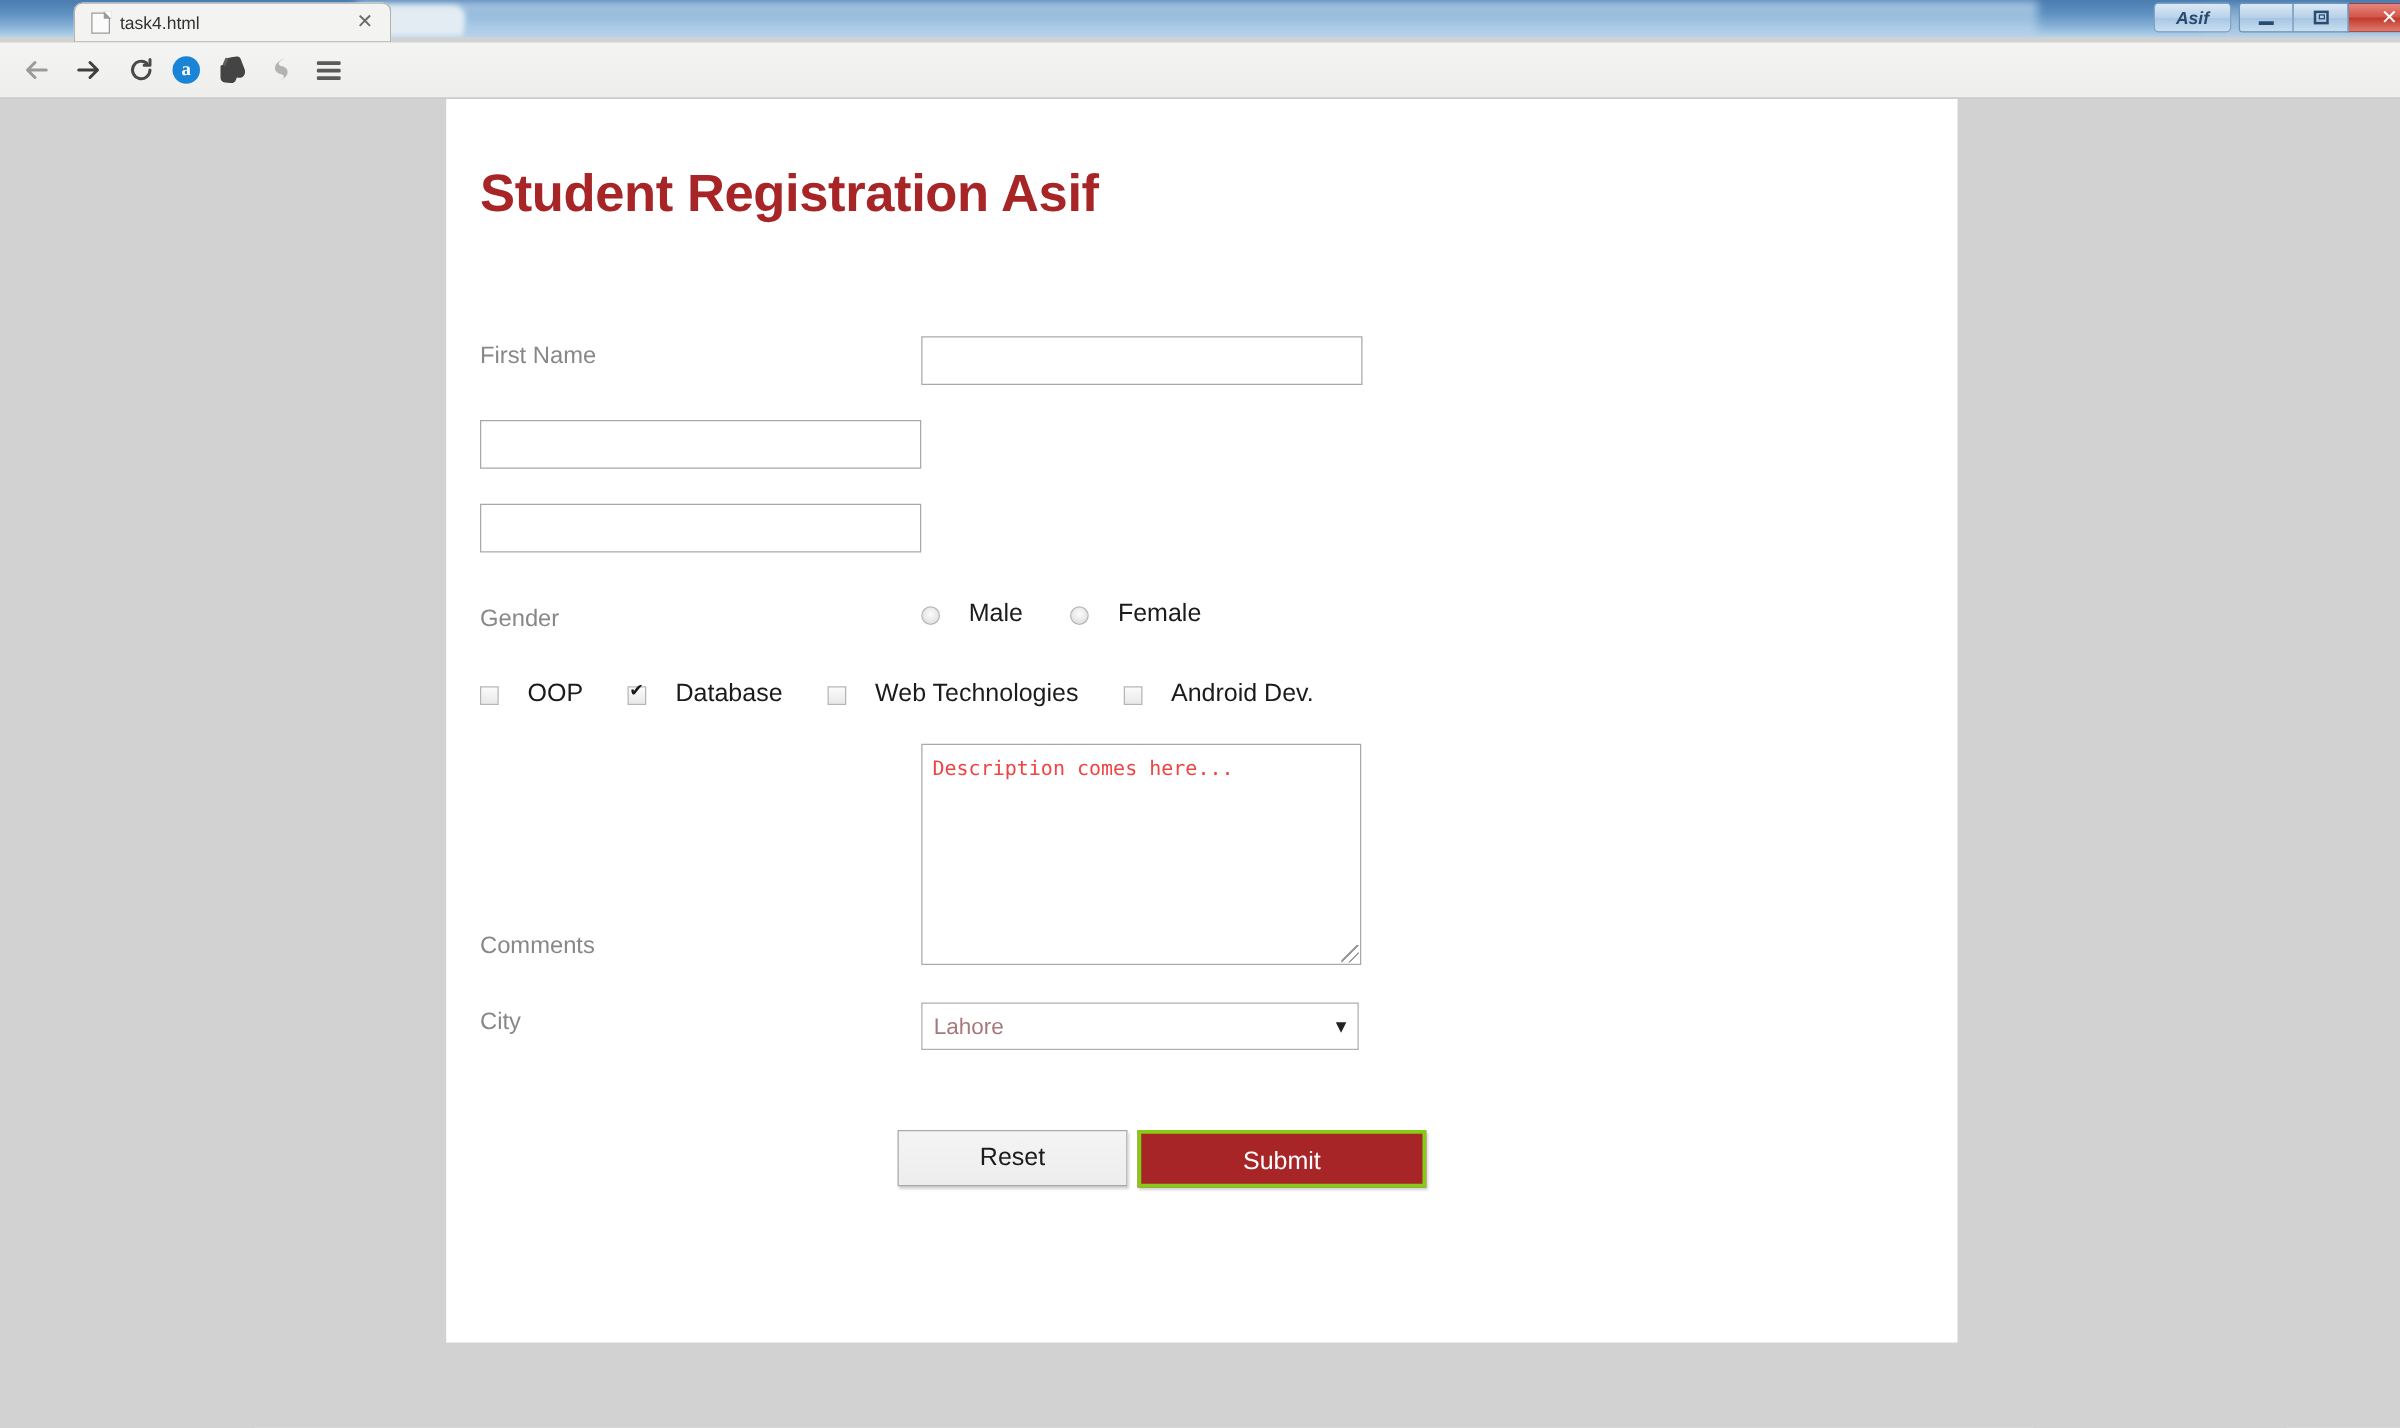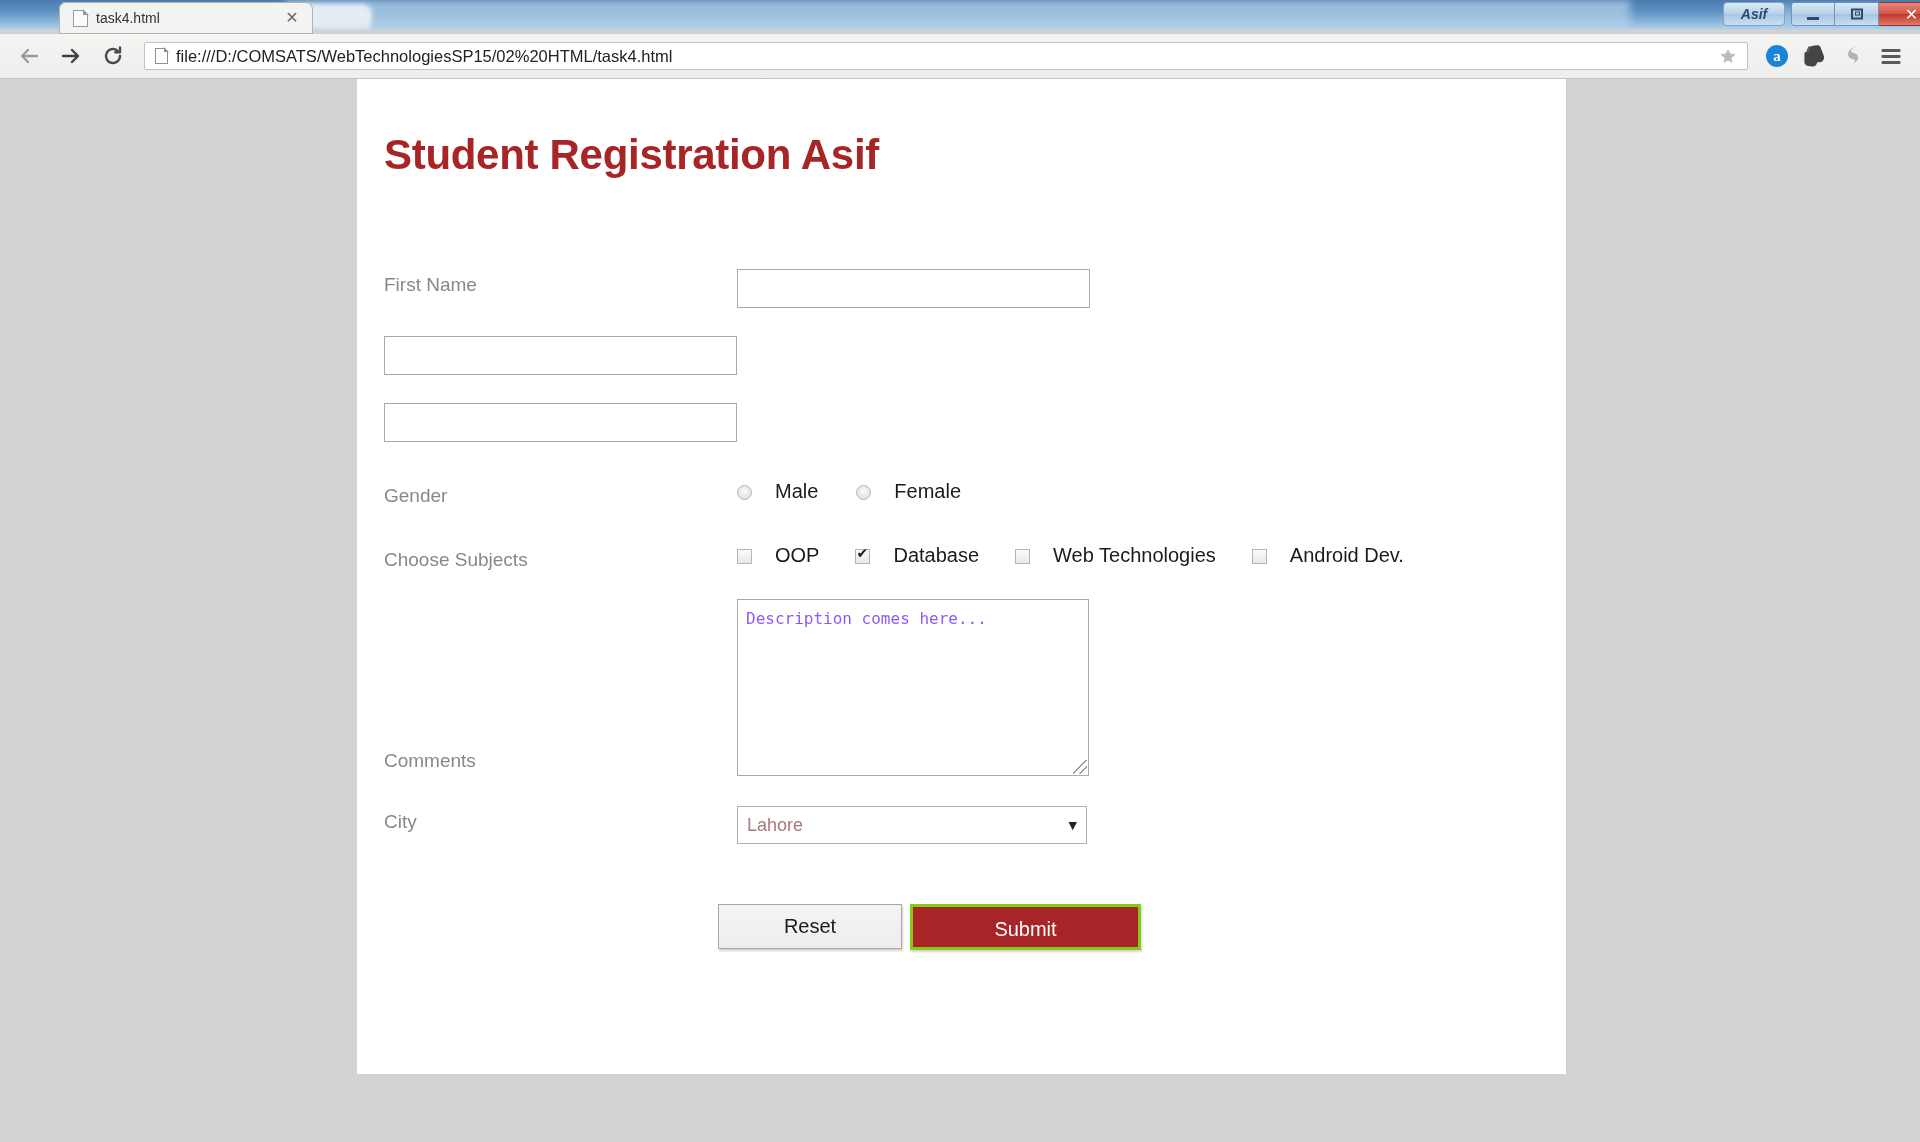--- a/index.html
+++ b/index.html
@@ -402,21 +402,21 @@
   .textarea-box {
     width: 352px;
     height: 177px;
     border: 1px solid #a9a9a9;
     background: #fff;
     box-sizing: border-box;
     position: relative;
     padding: 9px 8px;
     font-family: "DejaVu Sans Mono", monospace;
     font-size: 16px;
-    color: #8b5cf6;
+    color: #ef4444;
     overflow: hidden;
   }
   .resize-grip {
     position: absolute;
     right: 1px; bottom: 1px;
     width: 14px; height: 14px;
     background:
       linear-gradient(135deg, transparent 0 44%, #9a9a9a 44% 52%, transparent 52% 100%),
       linear-gradient(135deg, transparent 0 68%, #9a9a9a 68% 76%, transparent 76% 100%);
   }
@@ -526,29 +526,20 @@
       </svg>
     </div>
 
     <div class="navbtn">
       <svg width="24" height="24" viewBox="0 0 24 24">
         <path d="M19 12 A7 7 0 1 1 16.5 6.6" fill="none" stroke="#4a4a4a" stroke-width="2.4" stroke-linecap="round"></path>
         <path d="M19 3.5 V8.2 H14.3" fill="none" stroke="#4a4a4a" stroke-width="2.4" stroke-linecap="round" stroke-linejoin="round"></path>
       </svg>
     </div>
 
-    <div class="omnibox">
-      <span class="omni-pageicon"></span>
-      <span class="omni-url">file:///D:/COMSATS/WebTechnologiesSP15/02%20HTML/task4.html</span>
-      <span class="omni-star">
-        <svg width="20" height="20" viewBox="0 0 24 24" style="position:absolute;left:3px;top:3px;">
-          <path d="M12 3.5 l2.7 5.6 6.1.85 -4.45 4.3 1.07 6.1 -5.42-2.9 -5.42 2.9 1.07-6.1 -4.45-4.3 6.1-.85z" fill="#bdbdbd"></path>
-        </svg>
-      </span>
-    </div>
 
     <div class="toolbar-icons">
       <div class="tb-icon">
         <span class="shape amazon-circle">a</span>
       </div>
       <div class="tb-icon">
         <svg width="22" height="24" viewBox="0 0 22 24">
           <path d="M7.5 2.2 C5.6 2.2 5.3 3.5 5 4.6 L4.1 8 H1.9 C1 8 .4 8.6 .4 9.5 v8.6 c0 2.1 1.5 3.6 3.6 3.8 l4.6.5 c2 .2 3.4-.8 4-2.3 l.9-2.2 c1.9.6 3.9.3 5.2-1 1.4-1.4 1.7-3.6 1-5.5 l-2.4-6.2 C16.6 1.9 15 1 13.3 1.2 L8.9 1.8 C8.4 1.9 8 2.1 7.5 2.2z" fill="#444444"></path>
           <path d="M2.3 7.2 L3.9 3.4 c.4-1 1.1-1.3 1.8-1 .7.3 .9 1 .6 1.9 L4.9 7.6 C4.6 8.4 3.9 8.8 3.2 8.5 2.5 8.2 2 7.9 2.3 7.2z" fill="#5e5e5e"></path>
         </svg>
@@ -598,21 +589,20 @@
             <div class="radio-group">
               <span class="radio-dot"></span>
               <span class="radio-label">Male</span>
               <span class="radio-dot"></span>
               <span class="radio-label">Female</span>
             </div>
           </div>
         </div>
 
         <div class="form-row" style="margin-bottom:28px;">
-          <div class="form-label">Choose Subjects</div>
           <div class="form-field">
             <div class="check-group">
               <span class="check-box"></span>
               <span class="check-label">OOP</span>
               <span class="check-box checked"></span>
               <span class="check-label">Database</span>
               <span class="check-box"></span>
               <span class="check-label">Web Technologies</span>
               <span class="check-box"></span>
               <span class="check-label">Android Dev.</span>

